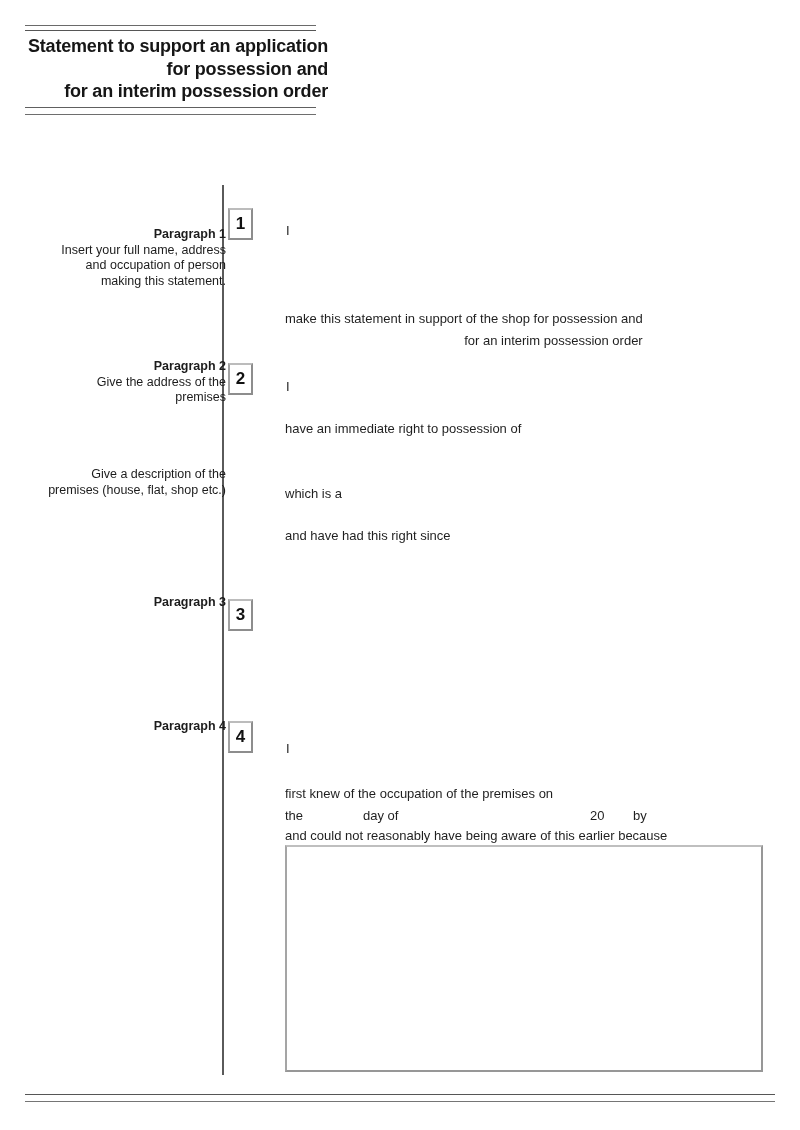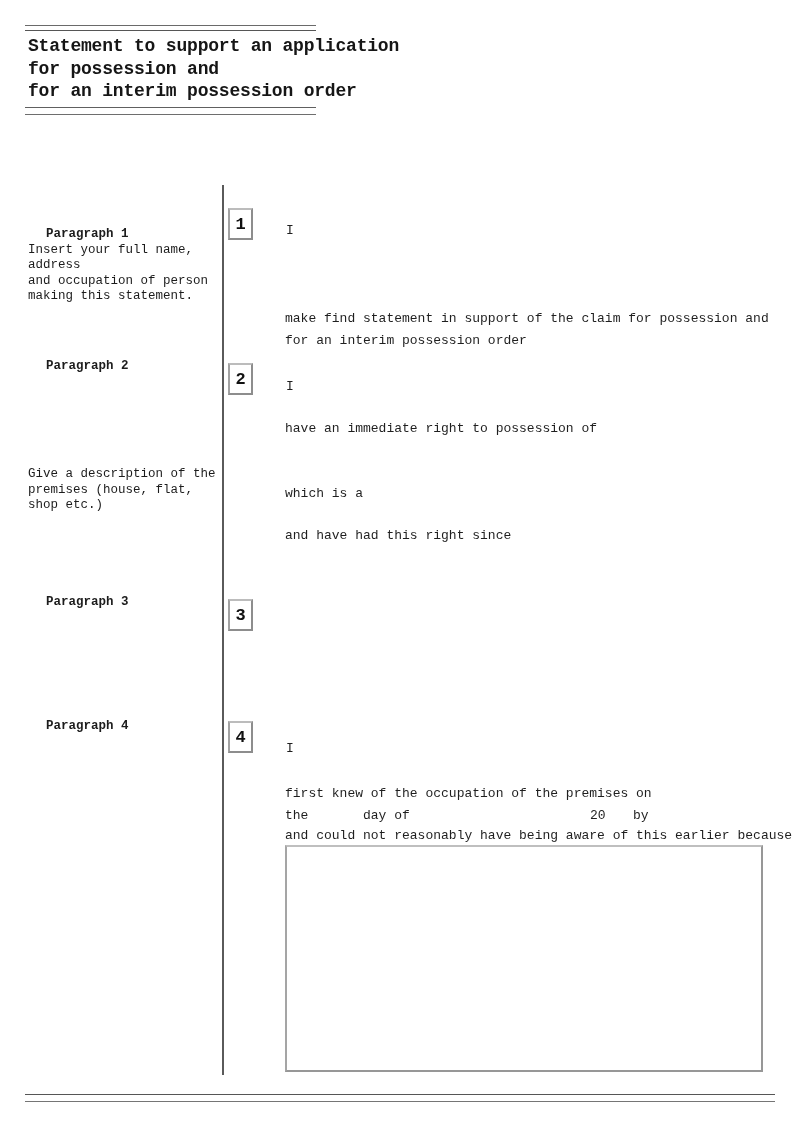--- a/index.html
+++ b/index.html
@@ -1,23 +1,24 @@
 <!DOCTYPE html>
 <html><head>
 <meta charset="utf-8">
 <style>
   html, body { margin: 0; padding: 0; background: #fff; }
   .page {
     position: relative;
     width: 800px;
     height: 1130px;
     background: #ffffff;
-    font-family: Liberation Mono, monospace;
+    font-family: Liberation Sans, sans-serif;
     color: #1d1d1d;
     overflow: hidden;
+    text-align: right;
   }
   .abs { position: absolute; }
 
   
   .rule-sm {
     left: 25px; width: 291px; height: 6px; box-sizing: border-box;
     border-top: 1.5px solid #6a6a6a; border-bottom: 1.5px solid #565656;
   }
   .rule-under {
     left: 25px; width: 291px; height: 7.5px; box-sizing: border-box;
@@ -80,20 +81,22 @@
 
   <div class="abs note" style="top:227px">
     <div class="note-label">Paragraph 1</div>
     <div class="note-text">Insert your full name, address
 and occupation of person
 making this statement.</div>
   </div>
 
   <div class="abs note" style="top:359px">
     <div class="note-label">Paragraph 2</div>
+    <div class="note-text">Give the address of the
+premises</div>
   </div>
 
   <div class="abs note" style="top:467px">
     <div class="note-text">Give a description of the
 premises (house, flat, shop etc.)</div>
   </div>
 
   <div class="abs note" style="top:595px">
     <div class="note-label">Paragraph 3</div>
   </div>
@@ -109,21 +112,21 @@
     <span>2</span>
   </div>
   <div class="abs numbox" style="top:599px">
     <span>3</span>
   </div>
   <div class="abs numbox" style="top:721px">
     <span>4</span>
   </div>
 
   <div class="abs line" style="left:286px; top:224px">I</div>
-  <div class="abs block" style="left:285px; top:308px">make find statement in support of the claim for possession and
+  <div class="abs block" style="left:285px; top:308px">make this statement in support of the shop for possession and
 for an interim possession order</div>
 
   <div class="abs line" style="left:286px; top:380px">I</div>
   <div class="abs line" style="left:285px; top:422px">have an immediate right to possession of</div>
   <div class="abs line" style="left:285px; top:487px">which is a</div>
   <div class="abs line" style="left:285px; top:529px">and have had this right since</div>
 
 
   <div class="abs line" style="left:286px; top:742px">I</div>
   <div class="abs line" style="left:285px; top:787px">first knew of the occupation of the premises on</div>

